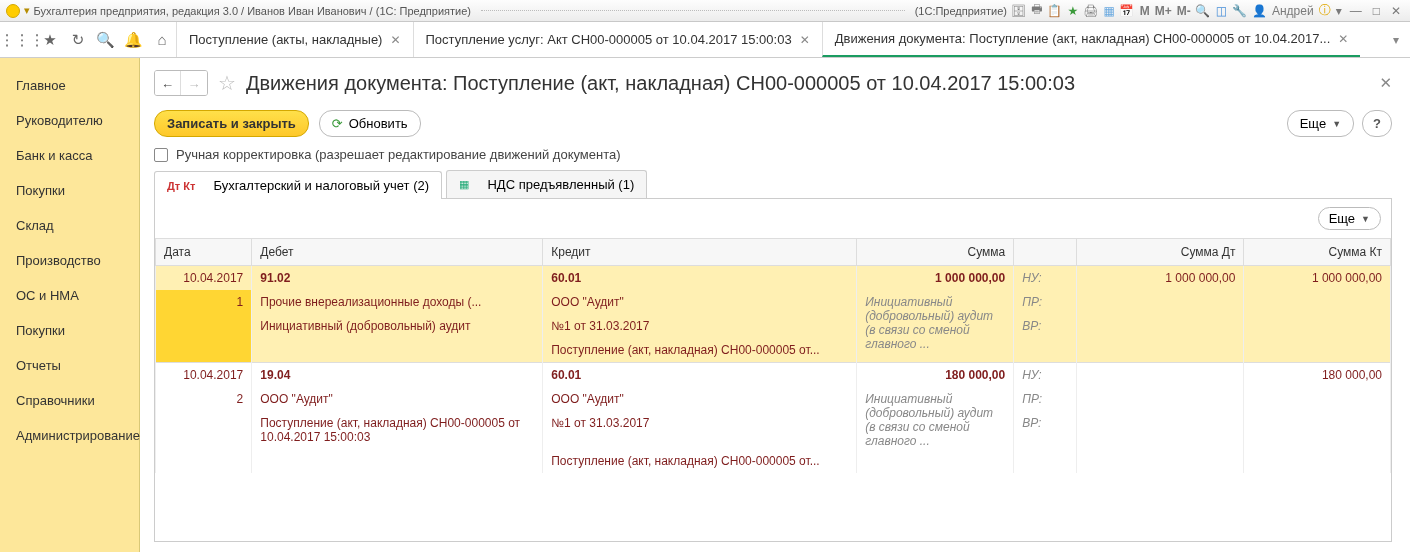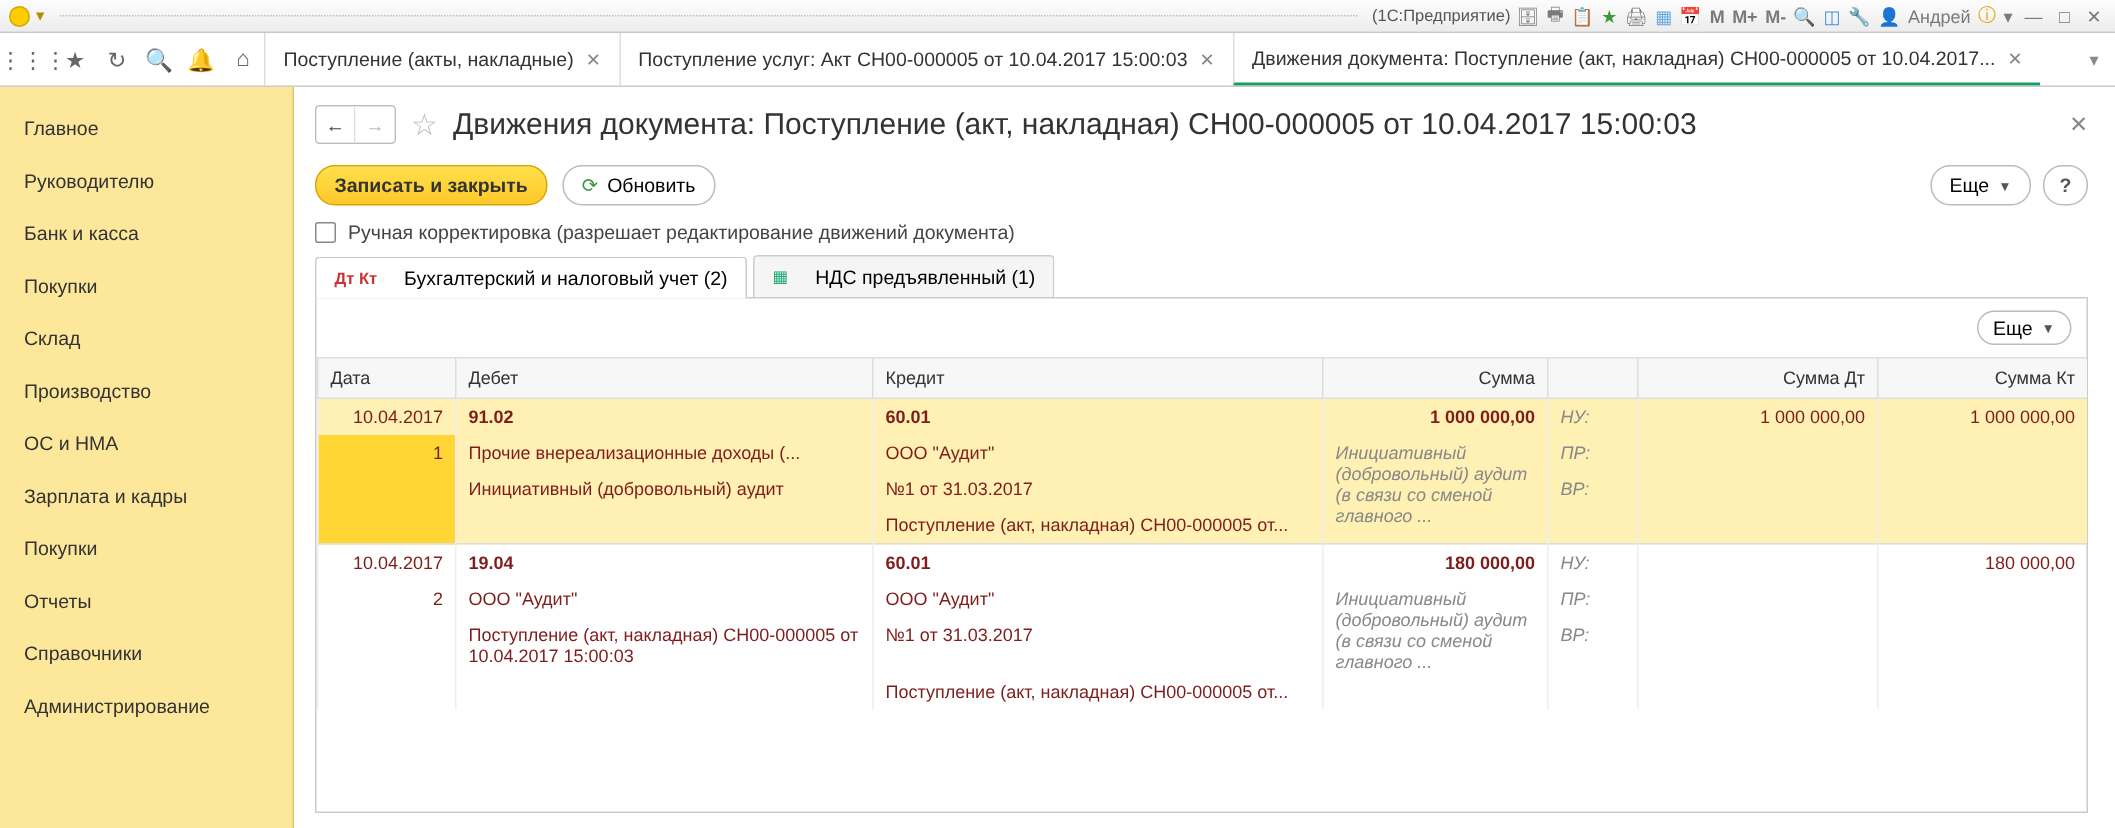--- a/index.html
+++ b/index.html
@@ -20,21 +20,21 @@
 
 .tabsbar { height: 36px; border-bottom: 1px solid #ccc; display: flex; align-items: stretch; padding-left: 8px; }
 .tabsbar .toolicon { width: 28px; display: flex; align-items: center; justify-content: center; color: #666; font-size: 15px; cursor: pointer; }
 .tabsbar .tab { display: flex; align-items: center; padding: 0 12px; border-left: 1px solid #ddd; gap: 8px; cursor: pointer; font-size: 13px; color: #333; white-space: nowrap; }
 .tabsbar .tab.active { border-bottom: 2px solid #1a9c61; background: #fff; }
 .tabsbar .tab .x { color: #888; font-size: 12px; }
 .tabsbar .tailicon { margin-left: auto; width: 28px; display:flex; align-items:center; justify-content:center; color:#888; }
 
 
 .main { display: flex; height: calc(552px - 22px - 36px); }
-.sidebar { width: 196px; background: #fde79a; border-right: 1px solid #d9c877; padding-top: 10px; }
+.sidebar { width: 140px; background: #fde79a; border-right: 1px solid #d9c877; padding-top: 10px; }
 .sidebar .item { padding: 10px 16px; font-size: 13px; color: #333; cursor: pointer; }
 
 .content { flex: 1; padding: 12px 18px 10px 14px; display: flex; flex-direction: column; overflow: hidden; }
 
 
 .page-header { display: flex; align-items: center; gap: 10px; margin-bottom: 14px; }
 .navarrows { display: flex; border: 1px solid #bbb; border-radius: 3px; overflow: hidden; }
 .navarrows button { width: 26px; height: 24px; border: none; background: #fff; color: #444; cursor: pointer; font-size: 13px; }
 .navarrows button:first-child { border-right: 1px solid #ddd; }
 .star { color: #bbb; font-size: 20px; }
@@ -84,20 +84,21 @@
 col.c-nu { width: 60px; }
 col.c-sum-dt { width: 160px; }
 col.c-sum-kt { width: 140px; }
 </style>
 </head>
 <body>
 
 <div class="titlebar">
   <span class="one-c"></span>
   <span class="chev">▾</span>
+  <span class="title-text">Бухгалтерия предприятия, редакция 3.0 / Иванов Иван Иванович / (1С: Предприятие)</span>
   <span class="spacer"></span>
   <span class="title-text">(1С:Предприятие)</span>
   <div class="right-tools">
     <span class="ico">🗄</span>
     <span class="ico">🖶</span>
     <span class="ico">📋</span>
     <span class="ico" style="color:#3a9a3a">★</span>
     <span class="ico">🖨</span>
     <span class="ico" style="color:#6aa9e0">▦</span>
     <span class="ico">📅</span>
@@ -145,21 +146,20 @@
 
   <div class="sidebar">
     <div id="sidebar-items">
         <div class="item">Главное</div>
         <div class="item">Руководителю</div>
         <div class="item">Банк и касса</div>
         <div class="item">Покупки</div>
         <div class="item">Склад</div>
         <div class="item">Производство</div>
         <div class="item">ОС и НМА</div>
-        <div class="item">Зарплата и кадры</div>
         <div class="item">Покупки</div>
         <div class="item">Отчеты</div>
         <div class="item">Справочники</div>
         <div class="item">Администрирование</div>
       </div>
   </div>
 
   <div class="content">
     <div class="page-header">
       <div class="navarrows">

